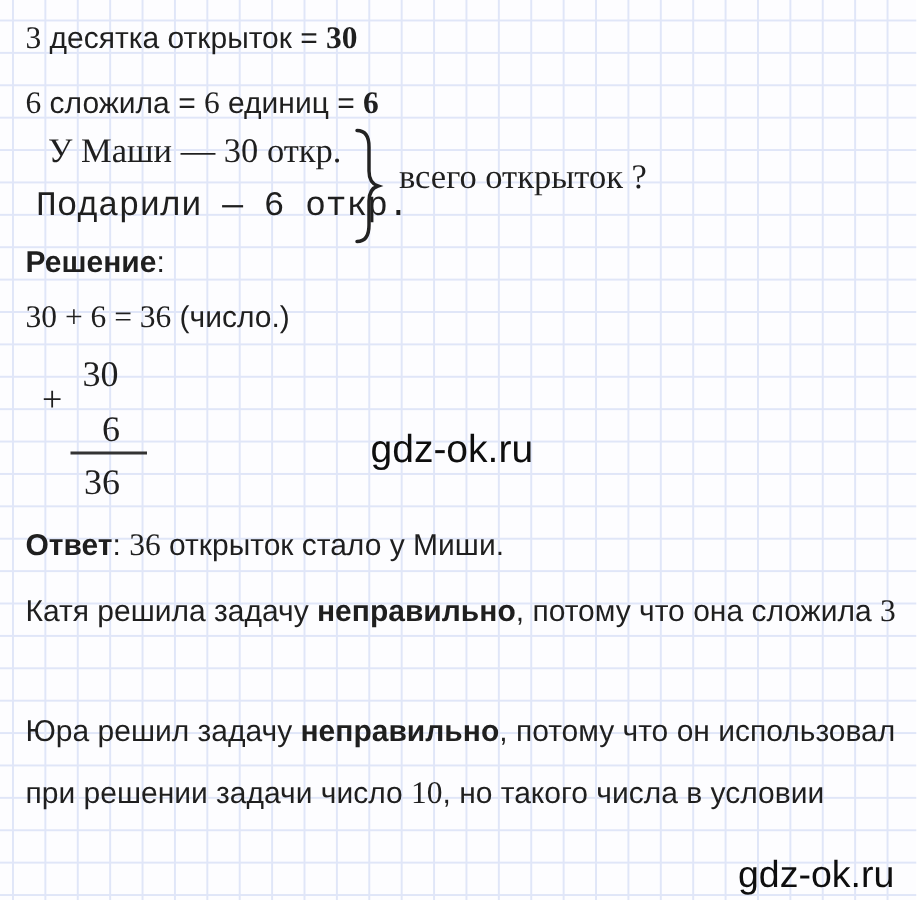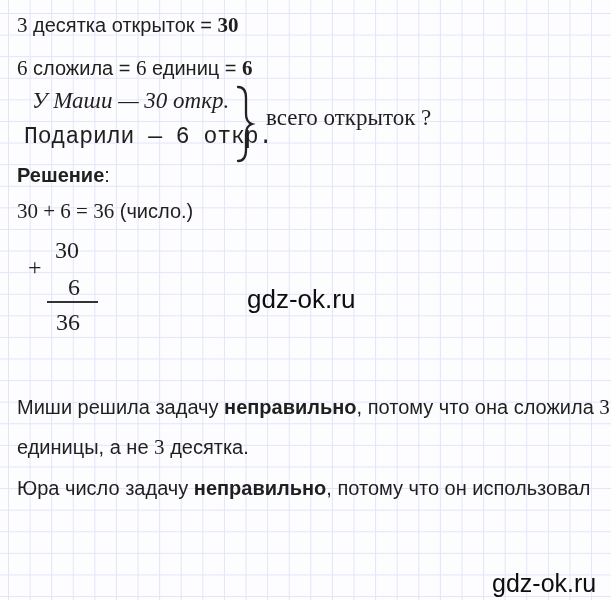--- a/index.html
+++ b/index.html
@@ -28,42 +28,43 @@
 </style>
 </head>
 <body>
 
 <div class="page">
 
   <div class="line sans" style="left:17px;top:14px;"><span class="math">3</span><span> десятка открыток = </span><span class="math bold">30</span></div>
 
   <div class="line sans" style="left:17px;top:57px;"><span class="math">6</span><span> сложила = </span><span class="math">6</span><span> единиц = </span><span class="math bold">6</span></div>
 
-  <div class="line cond" style="left:32px;top:88px;font-style:italic;">У Маши — 30 откр.</div>
+  <div class="line cond" style="left:32px;top:88px;">У Маши — 30 откр.</div>
   <div class="line cond" style="left:24px;top:125px;font-family:Liberation Mono, monospace;">Подарили — 6 откр.</div>
   <svg style="position:absolute;left:233px;top:84px;" width="24" height="80" viewBox="0 0 24 80">
     <path d="M5 3 Q13 3 13 14 L13 30 Q13 38 19 40 Q13 42 13 50 L13 66 Q13 77 5 77" fill="none" stroke="#222222" stroke-width="2.3" stroke-linecap="round"></path>
   </svg>
   <div class="line cond" style="left:266px;top:105px;">всего открыток ?</div>
 
   <div class="line sans" style="left:17px;top:164px;"><span class="bold">Решение</span><span>:</span></div>
 
   <div class="line sans" style="left:17px;top:200px;"><span class="math">30 + 6 = 36</span><span> (число.)</span></div>
 
   <div>
     <div class="line coladd" style="left:28px;top:254px;">+</div>
     <div class="line coladd" style="left:55px;top:237px;">30</div>
     <div class="line coladd" style="left:68px;top:274px;">6</div>
     <div class="rule" style="left:47px;top:301px;width:51px;"></div>
     <div class="line coladd" style="left:56px;top:309px;">36</div>
   </div>
 
   <div class="wm wm-center">gdz-ok.ru</div>
 
+  <div class="line sans" style="left:17px;top:352px;"><span class="bold">Ответ</span><span>: </span><span class="math">36</span><span> открыток стало у Миши.</span></div>
 
-  <div class="line sans" style="left:17px;top:396px;"><span>Миши решила задачу </span><span class="bold">неправильно</span><span>, потому что она сложила </span><span class="math">3</span></div>
-  <div class="line sans" style="left:17px;top:436px;"><span>единицы, а не </span><span class="math">3</span><span> десятка.</span></div>
+  <div class="line sans" style="left:17px;top:396px;"><span>Катя решила задачу </span><span class="bold">неправильно</span><span>, потому что она сложила </span><span class="math">3</span></div>
 
-  <div class="line sans" style="left:17px;top:477px;"><span>Юра число задачу </span><span class="bold">неправильно</span><span>, потому что он использовал</span></div>
+  <div class="line sans" style="left:17px;top:477px;"><span>Юра решил задачу </span><span class="bold">неправильно</span><span>, потому что он использовал</span></div>
+  <div class="line sans" style="left:17px;top:517px;"><span>при решении задачи число </span><span class="math">10</span><span>, но такого числа в условии</span></div>
 
   <div class="wm wm-corner">gdz-ok.ru</div>
 
 </div>
 
 </body></html>

